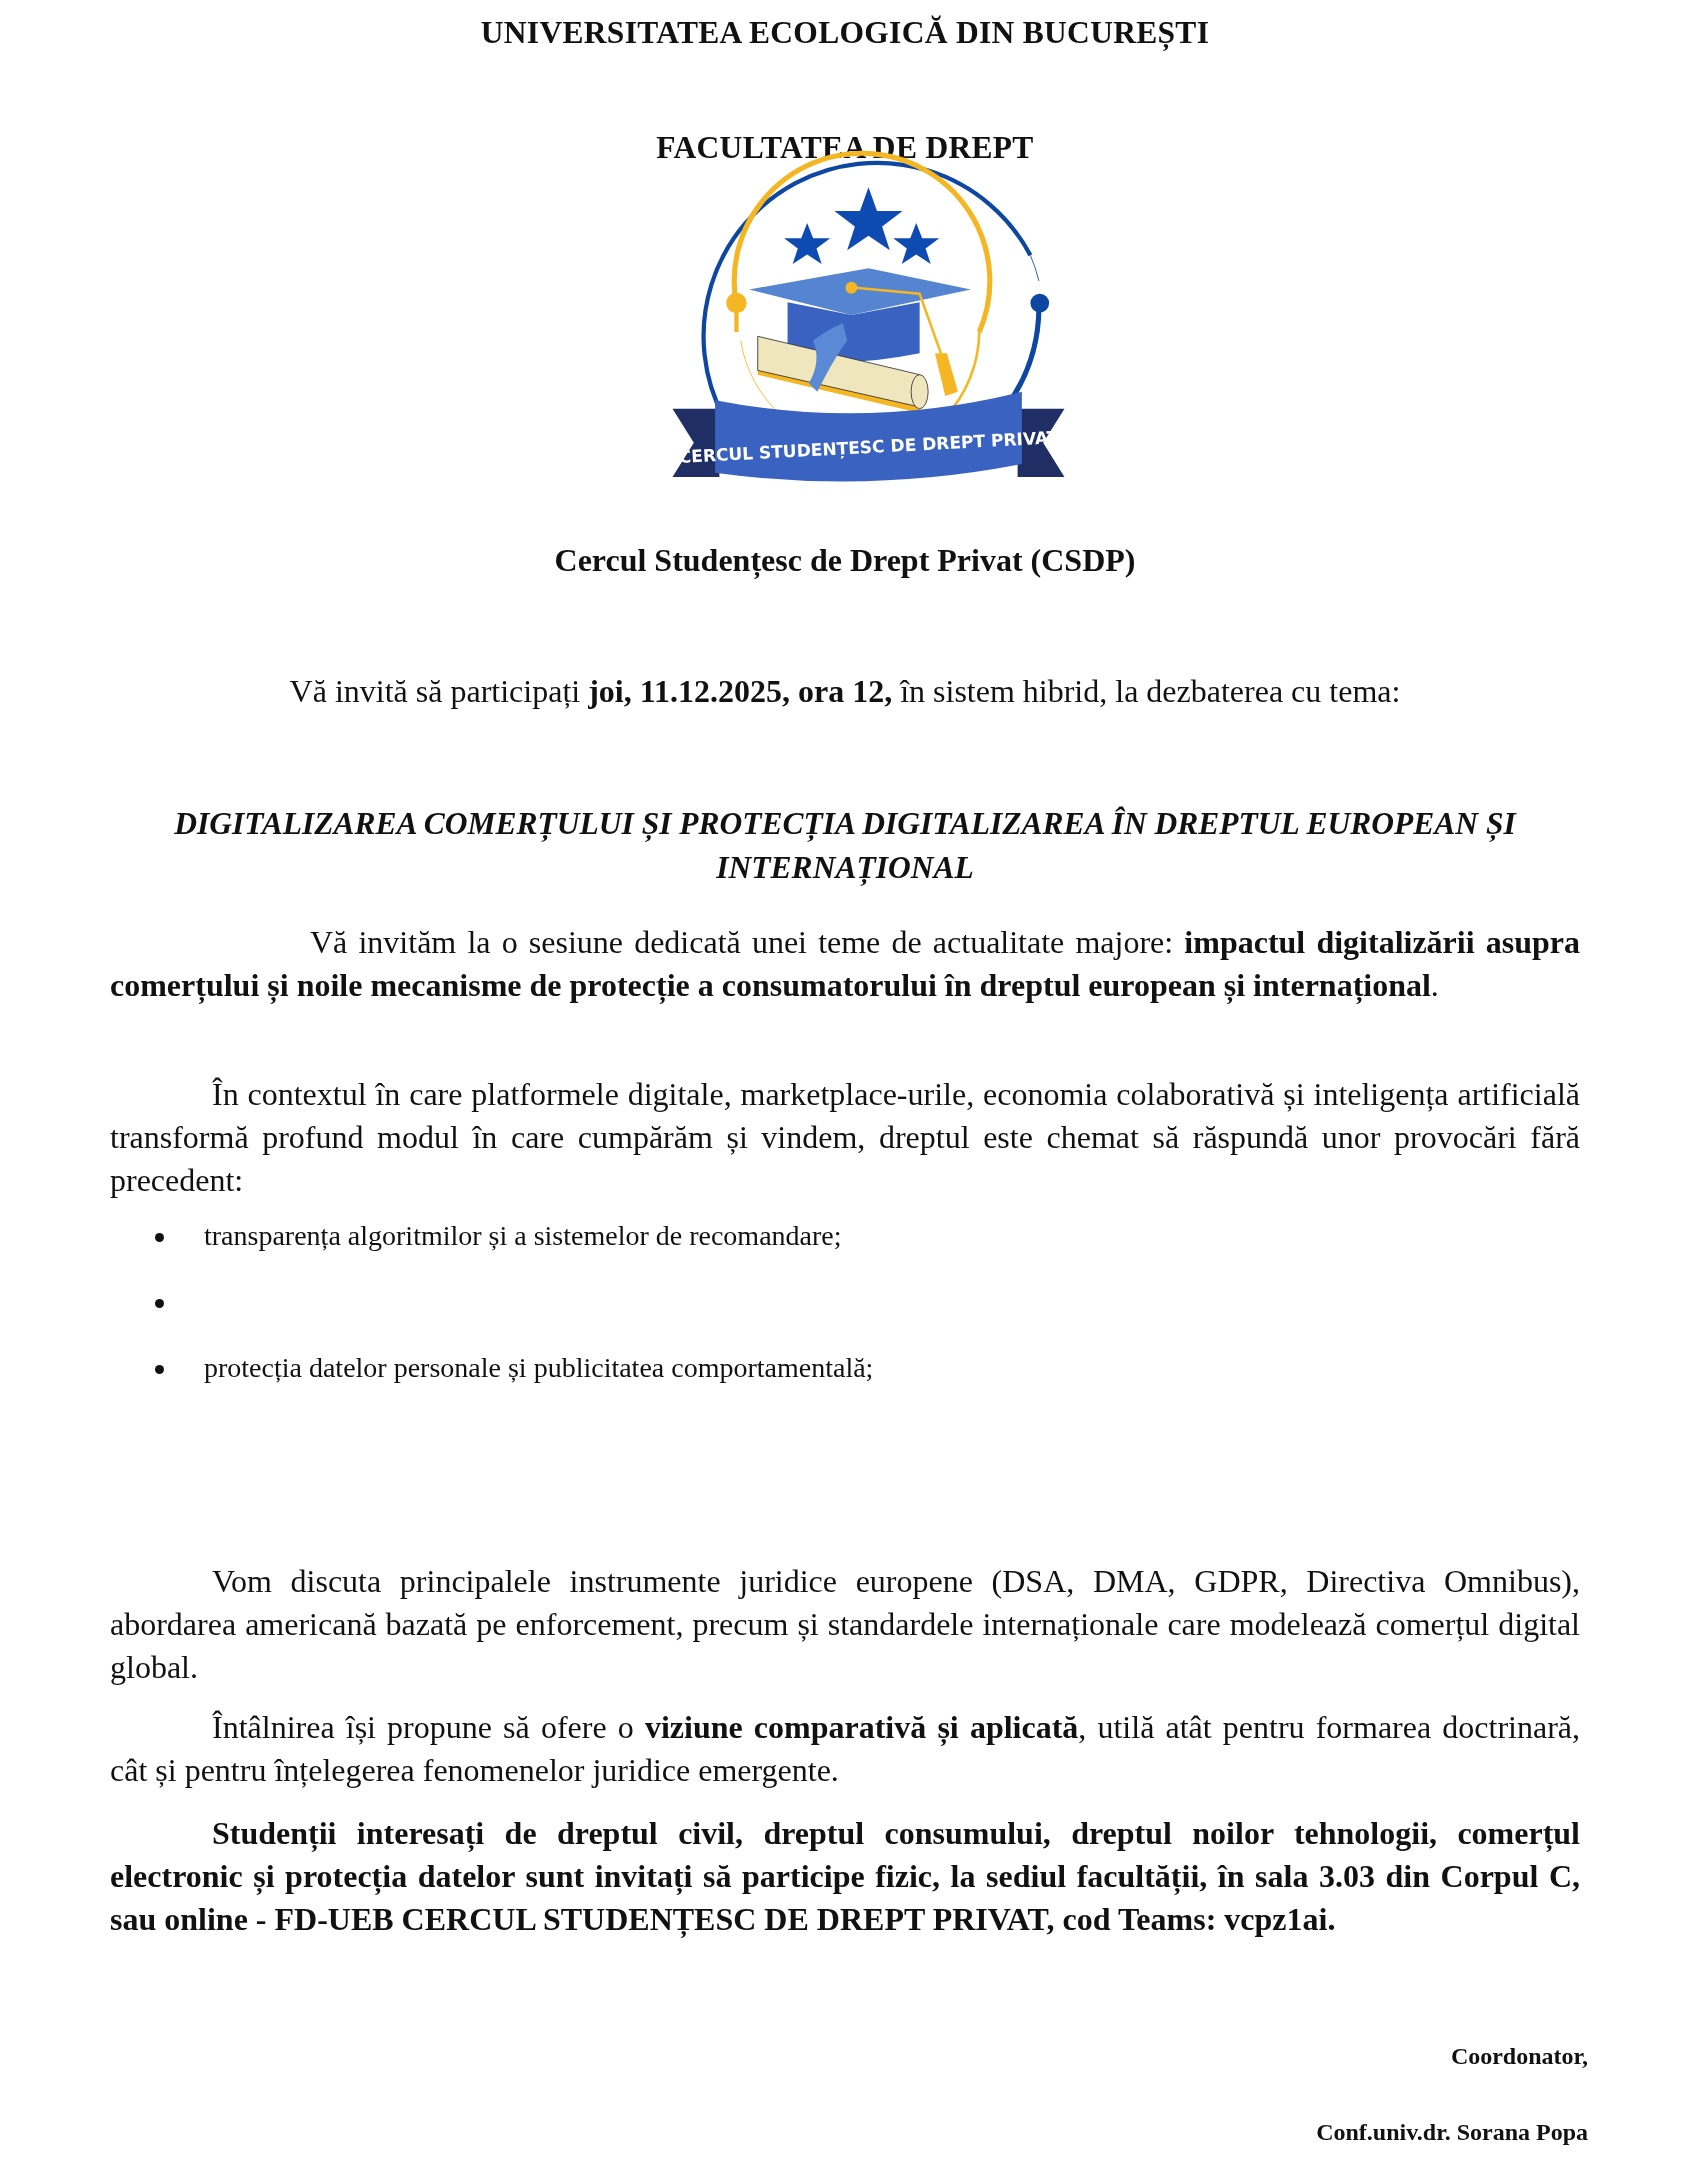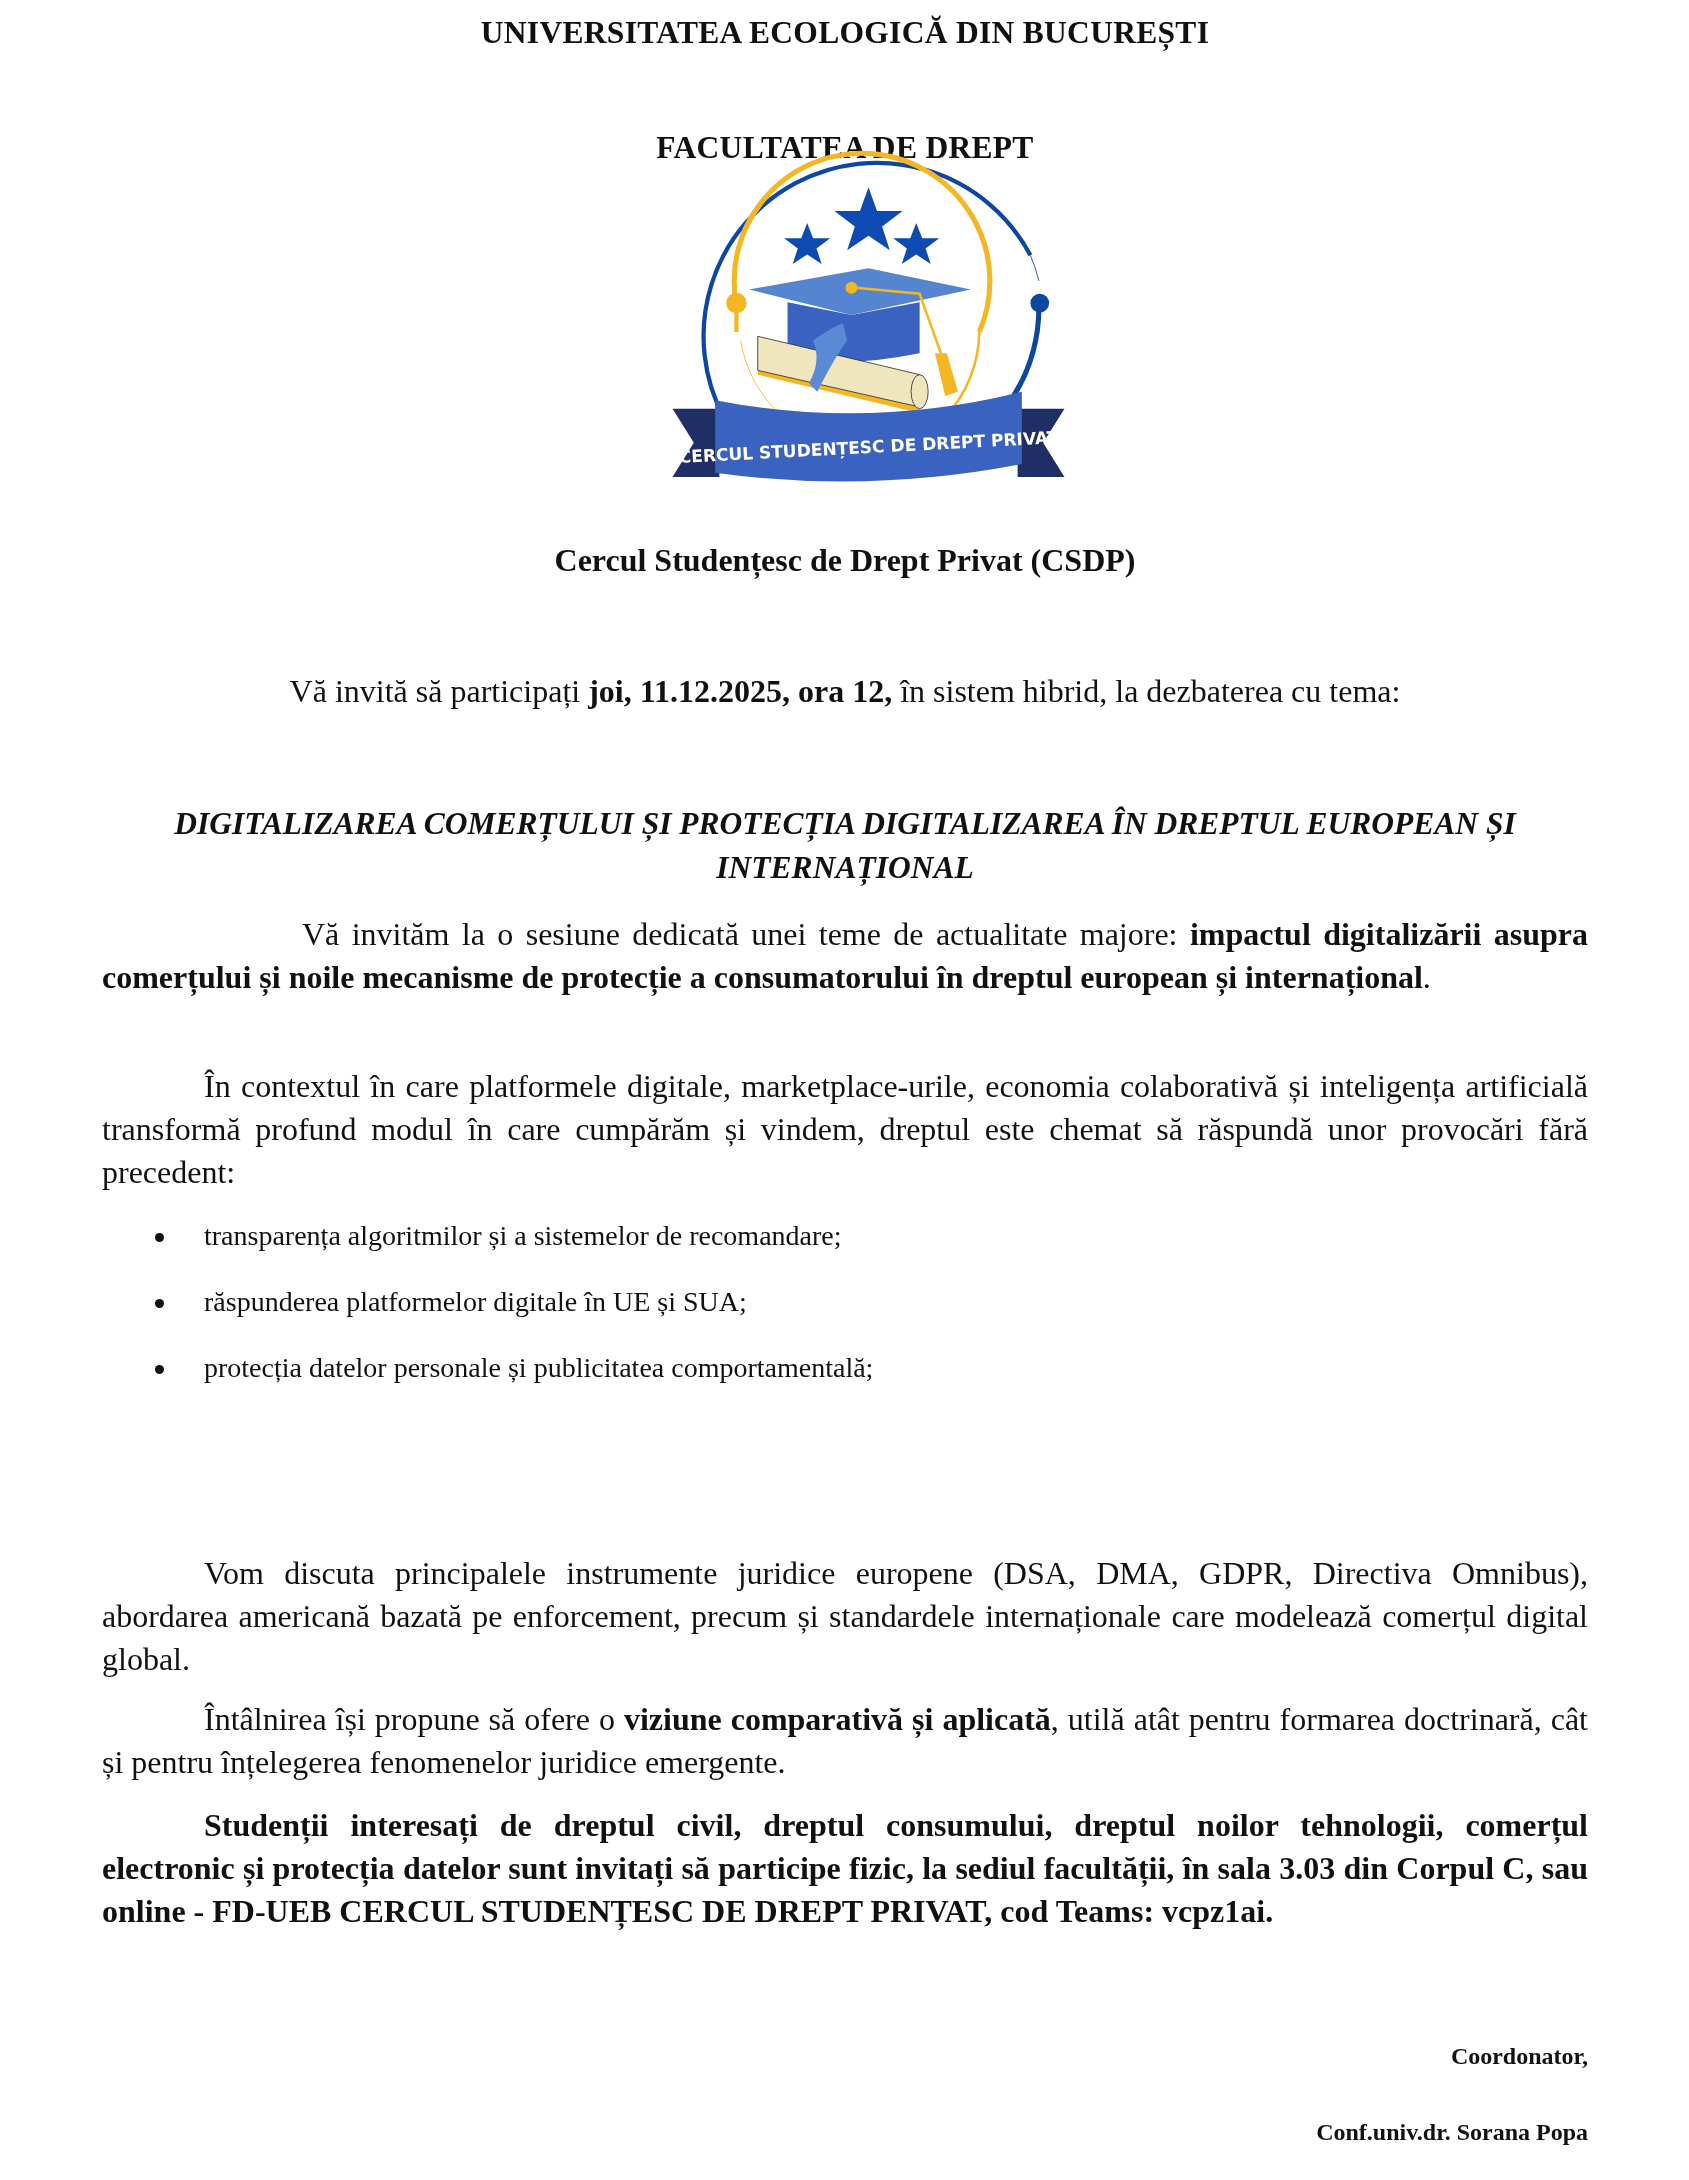--- a/index.html
+++ b/index.html
@@ -8,21 +8,21 @@
   .page { position: absolute; left: 102px; top: 0; width: 1486px; }
   .center { text-align: center; }
   .hdr { font-weight: bold; font-size: 31.5px; letter-spacing: 0.3px; }
   .uni { position: absolute; top: 15.3px; left: 0; width: 100%; }
   .fac { position: absolute; top: 82px; left: 0; width: 100%; margin-top: 48px; }
   .logo { position: absolute; left: 562px; top: 136px; width: 409px; height: 358px; }
   .club { position: absolute; top: 542px; left: 0; width: 100%; font-weight: bold; font-size: 32px; }
   .invite { position: absolute; top: 673px; left: 0; width: 100%; font-size: 32px; }
   .title { position: absolute; top: 802px; left: 0; width: 100%; font-weight: bold; font-style: italic;
            font-size: 31.5px; line-height: 44px; text-align: center; }
-  p.para { margin: 0; font-size: 32px; line-height: 43px; text-align: justify; text-indent: 102px; }
+  p.para { margin: 8px; font-size: 32px; line-height: 43px; text-align: justify; text-indent: 102px; }
   .p1 { position: absolute; top: 913px; left: 0; width: 100%; }
   .p1 p { text-indent: 200px; }
   .p2 { position: absolute; top: 1065px; left: 0; width: 100%; }
   .bullets { position: absolute; top: 1214px; left: 0; width: 100%; margin: 0; padding: 0; list-style: none; }
   .bullets li { position: relative; font-size: 28px; height: 66px; line-height: 44px; padding-left: 102px; }
   .bullets li .dot { position: absolute; left: 53px; top: 19px; width: 9.4px; height: 9.4px; border-radius: 50%; background: #111; }
   .p3 { position: absolute; top: 1552px; left: 0; width: 100%; }
   .p4 { position: absolute; top: 1698px; left: 0; width: 100%; }
   .p5 { position: absolute; top: 1804px; left: 0; width: 100%; }
   .p5 p { font-weight: bold; }
@@ -92,21 +92,21 @@
   <div class="p1">
     <p class="para"><span>Vă invităm la o sesiune dedicată unei teme de actualitate majore: </span><b>impactul digitalizării asupra comerțului și noile mecanisme de protecție a consumatorului în dreptul european și internațional</b><span>.</span></p>
   </div>
 
   <div class="p2">
     <p class="para">În contextul în care platformele digitale, marketplace-urile, economia colaborativă și inteligența artificială transformă profund modul în care cumpărăm și vindem, dreptul este chemat să răspundă unor provocări fără precedent:</p>
   </div>
 
   <ul class="bullets">
     <li><span class="dot"></span><span>transparența algoritmilor și a sistemelor de recomandare;</span></li>
-    <li><span class="dot"></span><span>răspunderea platformelor digitale în UE și SUA;</span></li>
+    <li><span class="dot"></span></li>
     <li><span class="dot"></span><span>protecția datelor personale și publicitatea comportamentală;</span></li>
   </ul>
 
   <div class="p3">
     <p class="para">Vom discuta principalele instrumente juridice europene (DSA, DMA, GDPR, Directiva Omnibus), abordarea americană bazată pe enforcement, precum și standardele internaționale care modelează comerțul digital global.</p>
   </div>
 
   <div class="p4">
     <p class="para"><span>Întâlnirea își propune să ofere o </span><b>viziune comparativă și aplicată</b><span>, utilă atât pentru formarea doctrinară, cât și pentru înțelegerea fenomenelor juridice emergente.</span></p>
   </div>

